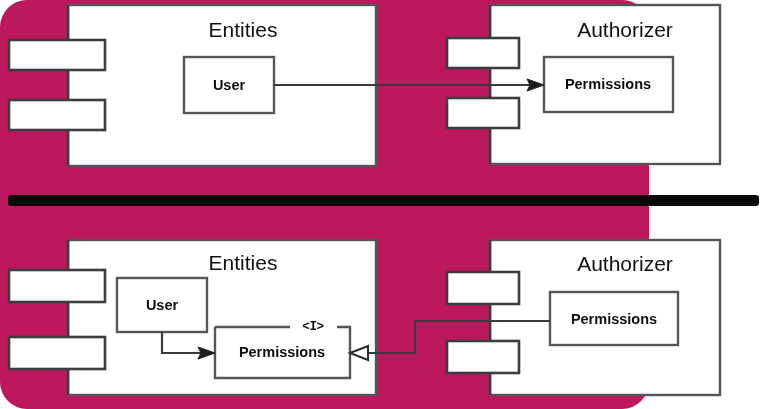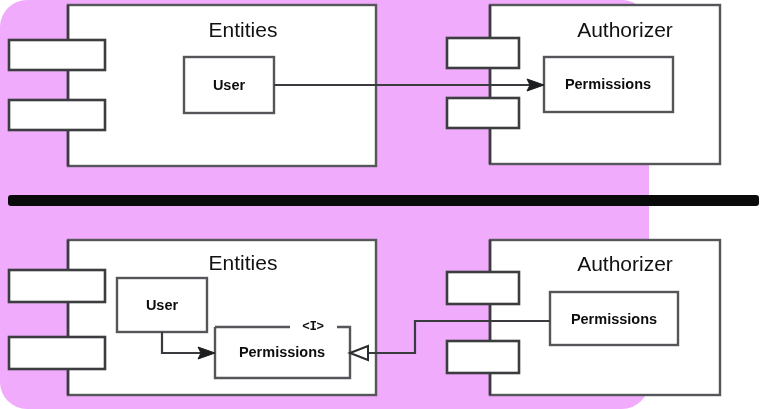--- a/index.html
+++ b/index.html
@@ -11,21 +11,21 @@
   body {
     font-family: "Liberation Sans", sans-serif;
     width: 767px;
     height: 409px;
     overflow: hidden;
   }
   #diagram-root {
     position: relative;
     width: 649px;
     height: 409px;
-    background: #f0abfc;
+    background: #be185d;
     border-radius: 27px;
   }
   #diagram-svg {
     position: absolute;
     top: 0;
     left: 0;
     width: 767px;
     height: 409px;
   }
   .pkg-title {

